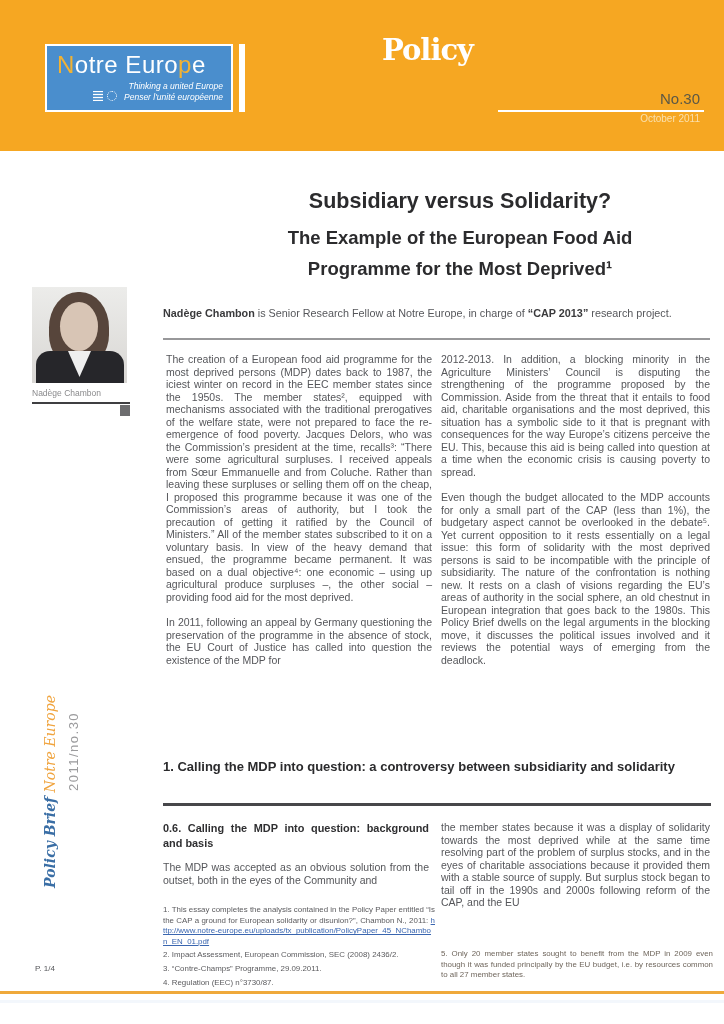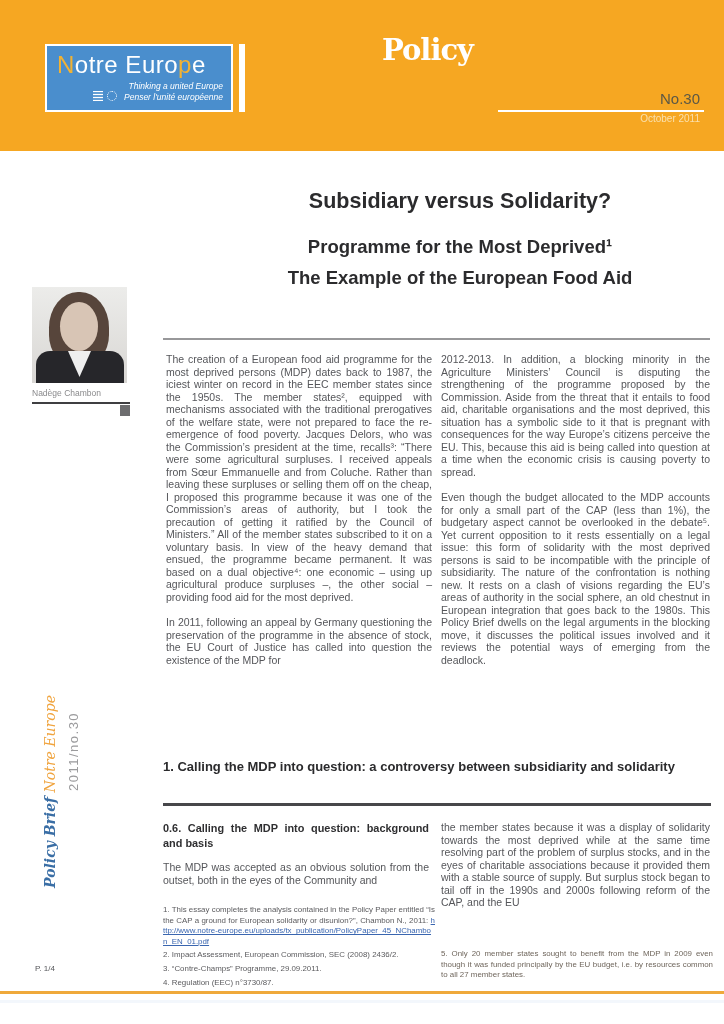--- a/index.html
+++ b/index.html
@@ -31,21 +31,21 @@
   .masthead .policy {
     position:absolute; left:86px; top:22px; font-family:"DejaVu Serif", serif;
     font-weight:bold; font-size:29px; line-height:1; letter-spacing:-1px; z-index:2;
   }
   .mast-rule { position:absolute; left:498px; top:110px; width:206px; height:2px; background:#ffffff; }
   .issue-no { position:absolute; right:24px; top:90px; font-size:15px; font-weight:normal; color:#5c5845; }
   .issue-date { position:absolute; right:24px; top:113px; font-size:10px; color:#fae0ad; }
 
   
   .title-block { position:absolute; left:200px; top:189px; width:520px; text-align:center; color:#2b2b2d; }
-  .title-line1 { font-size:21.5px; font-weight:bold; margin-bottom:17px; }
+  .title-line1 { font-size:21.5px; font-weight:bold; margin-bottom:8px; }
   .title-sub { font-size:18.5px; font-weight:bold; line-height:31px; }
 
   
   .photo { position:absolute; left:32px; top:287px; width:95px; height:96px; background:linear-gradient(#ececea,#d9d7d4); overflow:hidden; }
   .ph-hair { position:absolute; left:17px; top:5px; width:60px; height:74px; border-radius:48% 48% 42% 42%; background:#57453b; }
   .ph-face { position:absolute; left:28px; top:15px; width:38px; height:49px; border-radius:50%; background:#d8c5b5; }
   .ph-body { position:absolute; left:4px; top:64px; width:88px; height:32px; background:#26262a; border-radius:14px 14px 0 0; }
   .ph-shirt { position:absolute; left:36px; top:64px; width:23px; height:26px; background:#efefef; clip-path:polygon(0 0,100% 0,50% 100%); }
   .photo-caption { position:absolute; left:32px; top:388px; font-size:8.5px; color:#8a8a8c; }
   .caption-rule { position:absolute; left:32px; top:402px; width:98px; height:2px; background:#3f3f41; }
@@ -124,35 +124,36 @@
       <div class="policy">Policy</div>
     </div>
     <div class="mast-rule"></div>
     <div class="issue-no">No.30</div>
     <div class="issue-date">October 2011</div>
   </div>
 
   <div class="title-block">
     <div class="title-line1">Subsidiary versus Solidarity?</div>
     <div class="title-sub">
+      <div>The Example of the European Food Aid</div>
       <div>Programme for the Most Deprived¹</div>
-      <div>The Example of the European Food Aid</div>
     </div>
   </div>
 
   <div class="photo">
     <div class="ph-hair"></div>
     <div class="ph-face"></div>
     <div class="ph-body"></div>
     <div class="ph-shirt"></div>
   </div>
   <div class="photo-caption">Nadège Chambon</div>
   <div class="caption-rule"></div>
   <div class="caption-square"></div>
 
+  <div class="author-line"><b>Nadège Chambon</b><span> is Senior Research Fellow at Notre Europe, in charge of </span><b>“CAP 2013”</b><span> research project.</span></div>
   <div class="author-rule"></div>
 
   <div class="col1-intro body-text">
     <p>The creation of a European food aid programme for the most deprived persons (MDP) dates back to 1987, the iciest winter on record in the EEC member states since the 1950s. The member states², equipped with mechanisms associated with the traditional prerogatives of the welfare state, were not prepared to face the re-emergence of food poverty. Jacques Delors, who was the Commission’s president at the time, recalls³: “There were some agricultural surpluses. I received appeals from Sœur Emmanuelle and from Coluche. Rather than leaving these surpluses or selling them off on the cheap, I proposed this programme because it was one of the Commission’s areas of authority, but I took the precaution of getting it ratified by the Council of Ministers.” All of the member states subscribed to it on a voluntary basis. In view of the heavy demand that ensued, the programme became permanent. It was based on a dual objective⁴: one economic – using up agricultural produce surpluses –, the other social – providing food aid for the most deprived.</p>
     <p class="para-gap">In 2011, following an appeal by Germany questioning the preservation of the programme in the absence of stock, the EU Court of Justice has called into question the existence of the MDP for</p>
   </div>
   <div class="col2-intro body-text">
     <p>2012-2013. In addition, a blocking minority in the Agriculture Ministers’ Council is disputing the strengthening of the programme proposed by the Commission. Aside from the threat that it entails to food aid, charitable organisations and the most deprived, this situation has a symbolic side to it that is pregnant with consequences for the way Europe’s citizens perceive the EU. This, because this aid is being called into question at a time when the economic crisis is causing poverty to spread.</p>
     <p class="para-gap">Even though the budget allocated to the MDP accounts for only a small part of the CAP (less than 1%), the budgetary aspect cannot be overlooked in the debate⁵. Yet current opposition to it rests essentially on a legal issue: this form of solidarity with the most deprived persons is said to be incompatible with the principle of subsidiarity. The nature of the confrontation is nothing new. It rests on a clash of visions regarding the EU’s areas of authority in the social sphere, an old chestnut in European integration that goes back to the 1980s. This Policy Brief dwells on the legal arguments in the blocking move, it discusses the political issues involved and it reviews the potential ways of emerging from the deadlock.</p>
   </div>

